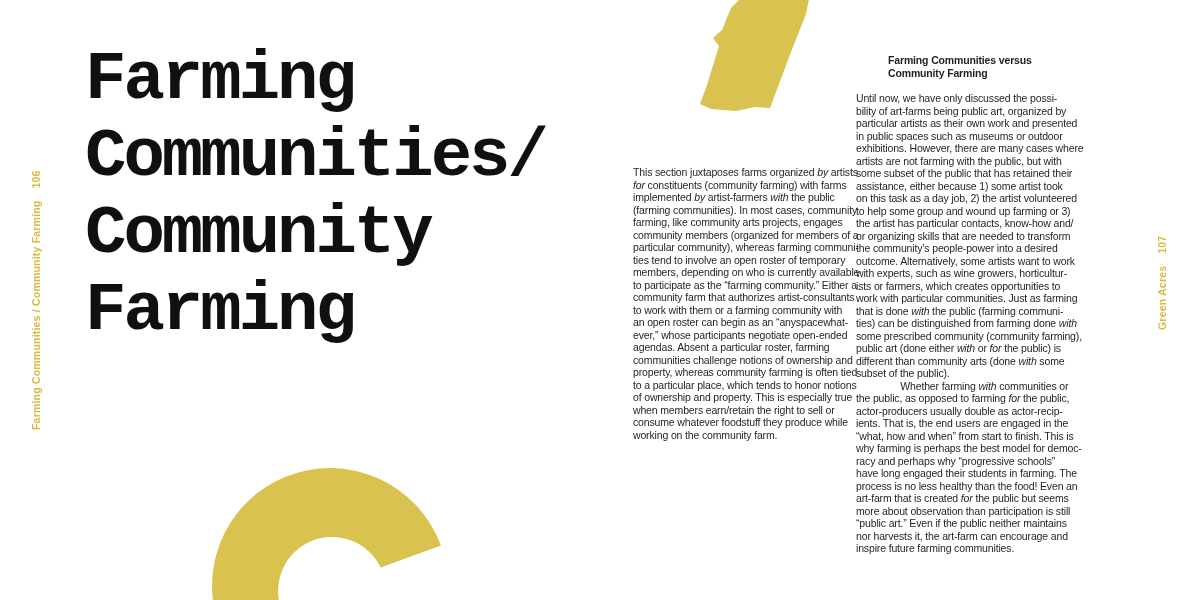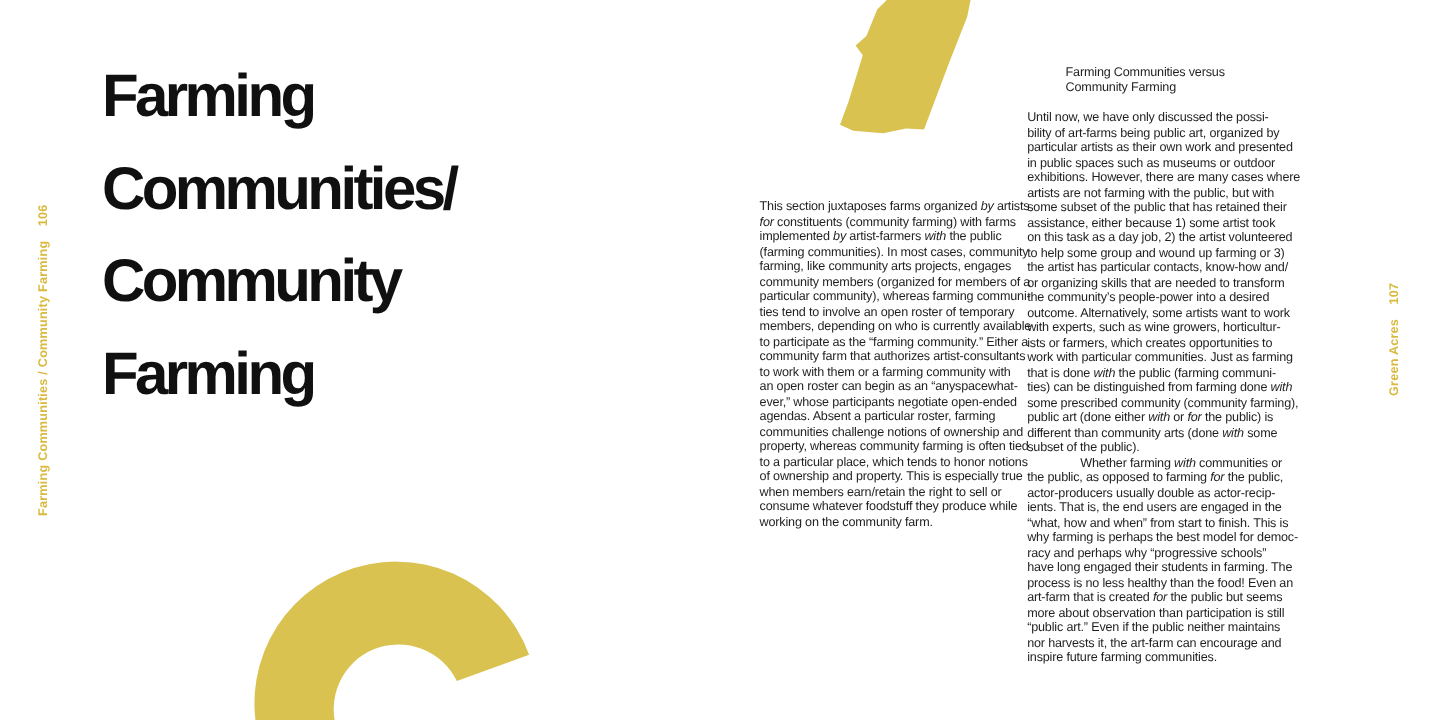--- a/index.html
+++ b/index.html
@@ -14,45 +14,46 @@
   .decor-svg {
     position: absolute; left: 0; top: 0;
     width: 1200px; height: 600px;
     pointer-events: none;
   }
   .decor-svg path, .decor-svg polygon { fill: var(--accent-shape, #d9c24f); }
 
   .chapter-title {
     position: absolute; left: 85px; top: 42px;
     font-weight: bold;
-    font-size: 50px; line-height: 77px;
+    font-size: 69px; line-height: 77px;
     letter-spacing: -3px;
     color: var(--ink, #101010);
     white-space: pre;
+    font-family: Liberation Mono, monospace;
   }
 
   .running-head {
     position: absolute;
     display: flex; align-items: baseline; gap: 12px;
     transform: rotate(-90deg); transform-origin: 0 0;
     font-weight: bold; font-size: 10.5px; letter-spacing: 0.2px;
     color: var(--accent-text, #d9b93e);
     white-space: nowrap;
   }
   .running-head.left  { left: 30px;  top: 430px; }
   .running-head.right { left: 1156px; top: 330px; }
 
   .bodycopy {
     position: absolute;
     font-size: 10.5px; line-height: 12.5px; letter-spacing: -0.15px;
     color: var(--body-ink, #1f1f1f);
     white-space: pre;
   }
   .intro-column  { left: 633px; top: 166px; }
-  .main-heading  { left: 888px; top: 54px; font-weight: normal; }
+  .main-heading  { left: 888px; top: 54px; font-weight: bold; }
   .main-body     { left: 856px; top: 92px; }
 </style>
 </head>
 <body style="--page-bg: #ffffff; --ink: #101010; --body-ink: #1f1f1f; --accent-shape: #d9c24f; --accent-text: #d9b93e;">
 
 <svg class="decor-svg" viewBox="0 0 1200 600" preserveAspectRatio="none" aria-hidden="true">
 
   <polygon points="745,-6 810,-6 806,14 791,52 770,108 755,107 736,111 711,109 700,104 707,85 719,46 713,38 722,30 731,8"></polygon>
 
   <path d="M 440.9 545.6 A 118 118 0 1 0 223.1 635.9 L 281.1 608.8 A 54 54 0 0 1 380.7 567.5 Z"></path>

